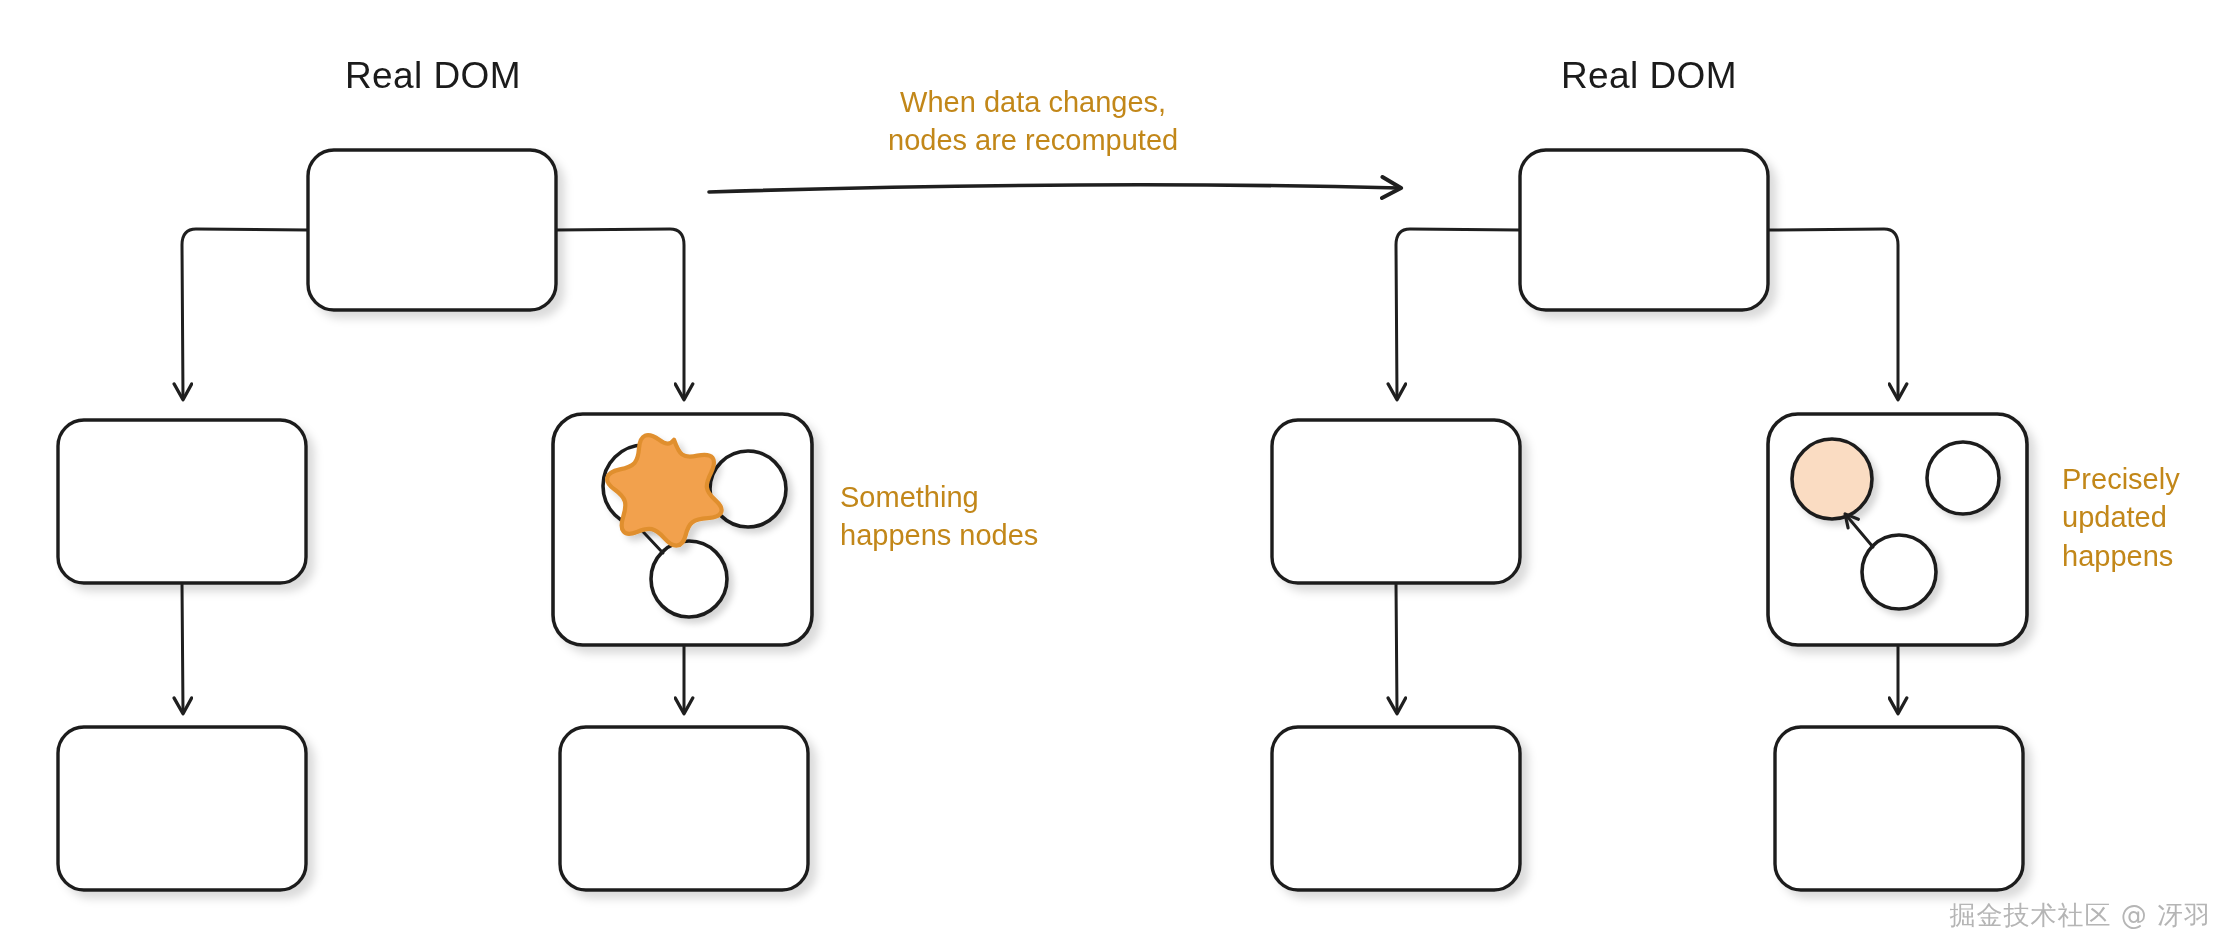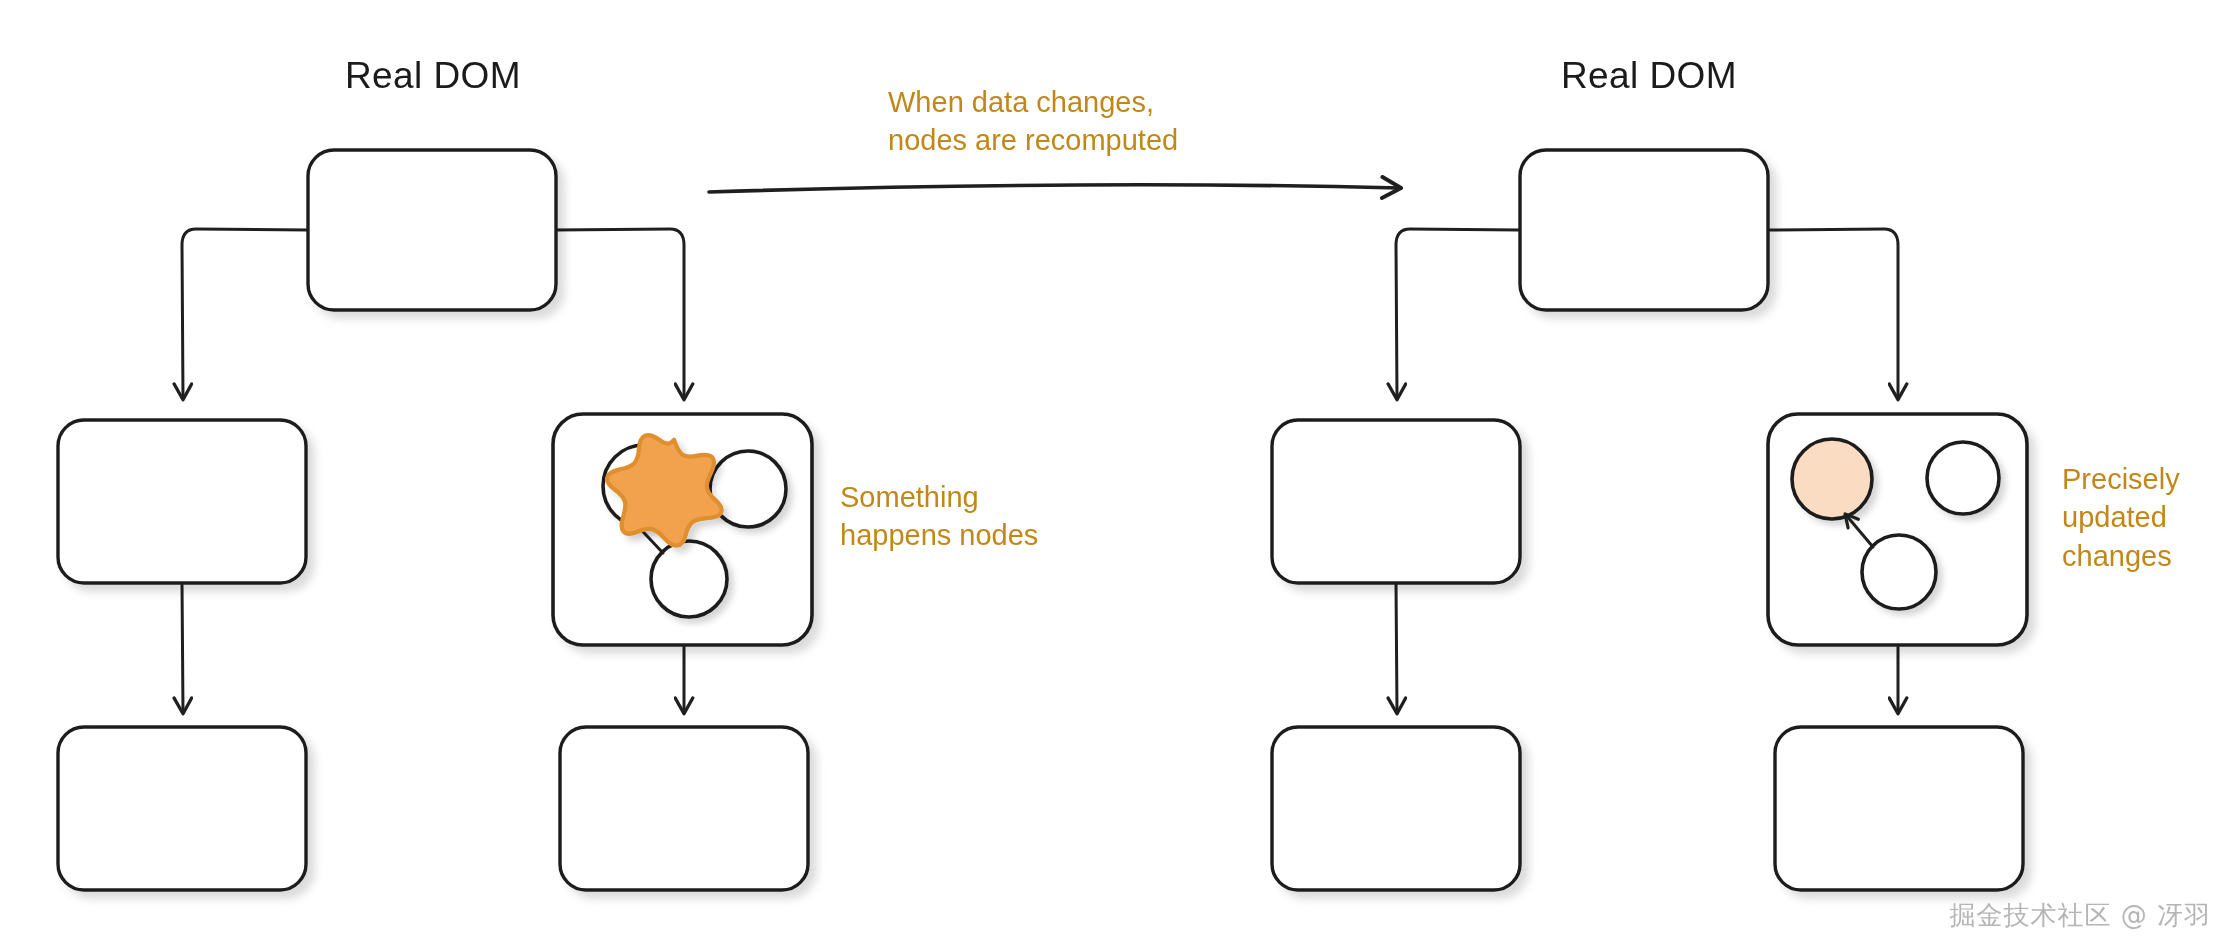--- a/index.html
+++ b/index.html
@@ -139,25 +139,25 @@
 
       <rect x="1272" y="727" width="248" height="163" rx="26" ry="26" fill="#ffffff" stroke="#1f1f1f" stroke-width="3.4" filter="url(#boxShadow)"></rect>
       <rect x="1775" y="727" width="248" height="163" rx="26" ry="26" fill="#ffffff" stroke="#1f1f1f" stroke-width="3.4" filter="url(#boxShadow)"></rect>
     </g>
   </svg>
 
   <div class="label-realdom" style="left:345px; top:55px;">Real DOM</div>
 
   <div class="label-realdom" style="left:1561px; top:55px;">Real DOM</div>
 
-  <div class="annot" style="left:888px; top:83px; ">When data changes,
+  <div class="annot" style="left:888px; top:83px; text-align:center;">When data changes,
 nodes are recomputed</div>
 
   <div class="annot" style="left:840px; top:478px;">Something
 happens nodes</div>
 
   <div class="annot" style="left:2062px; top:460px;">Precisely
 updated
-changes</div>
+happens</div>
 
   <div class="watermark">掘金技术社区 @ 冴羽</div>
 
 </div>
 
 </body></html>

